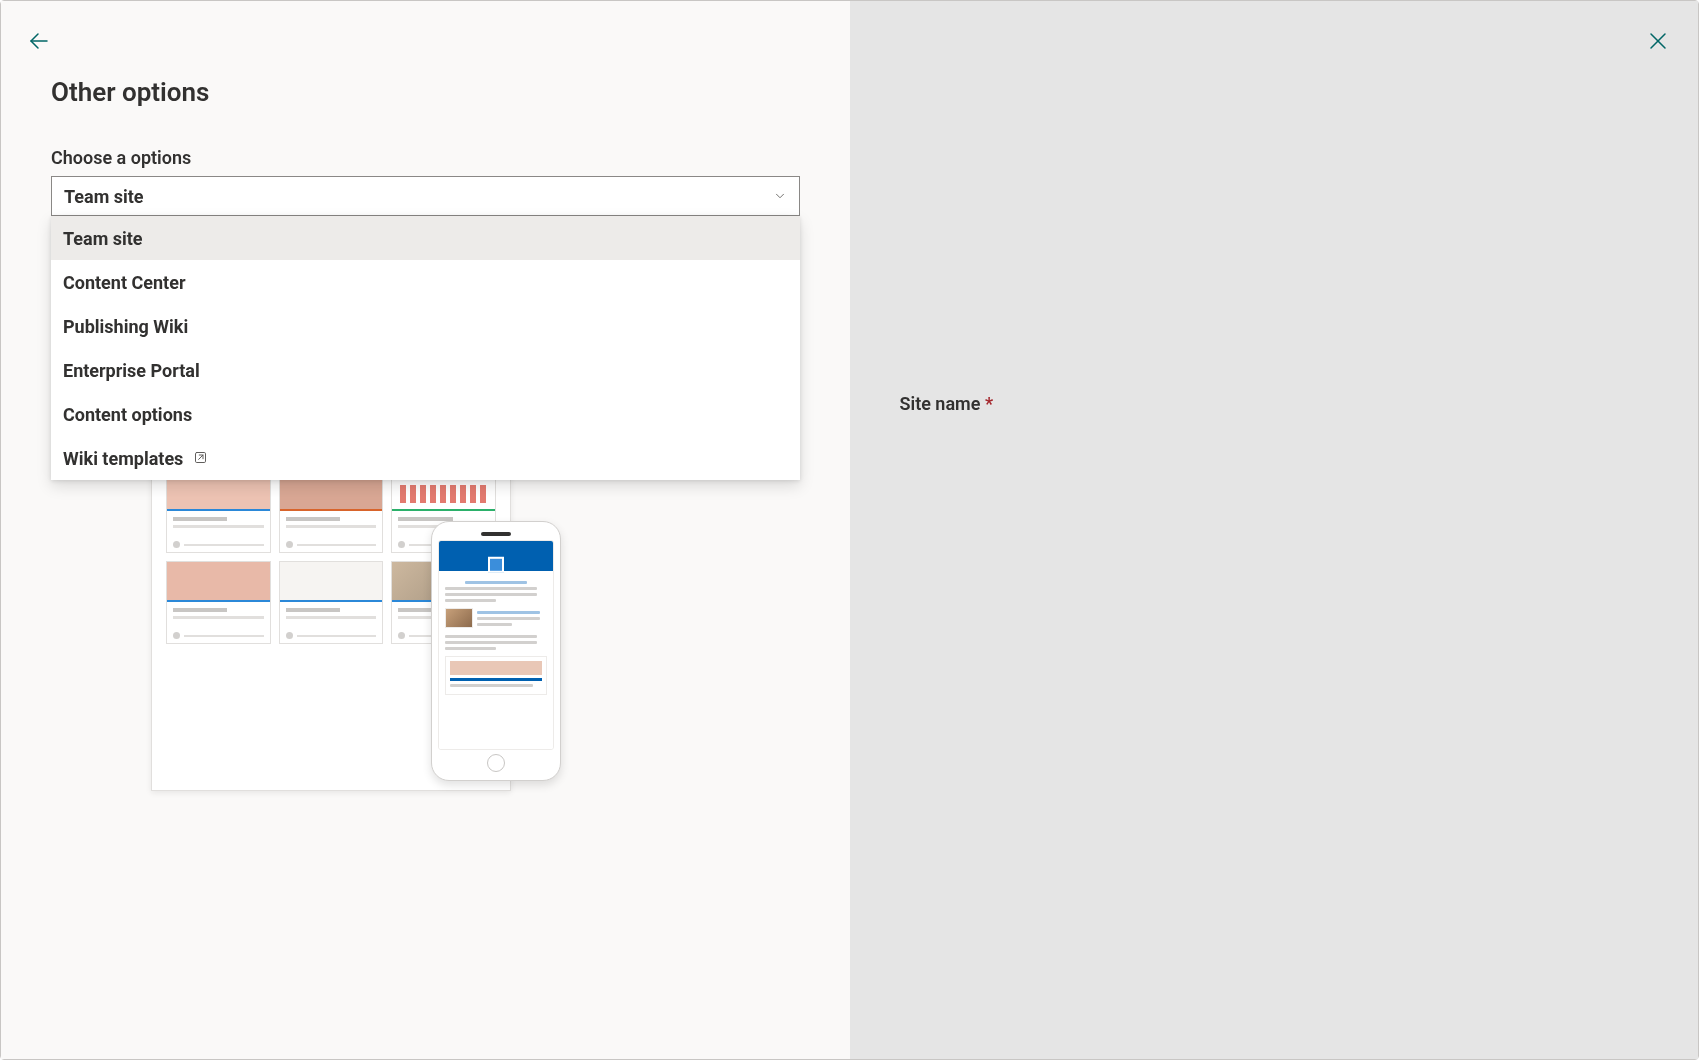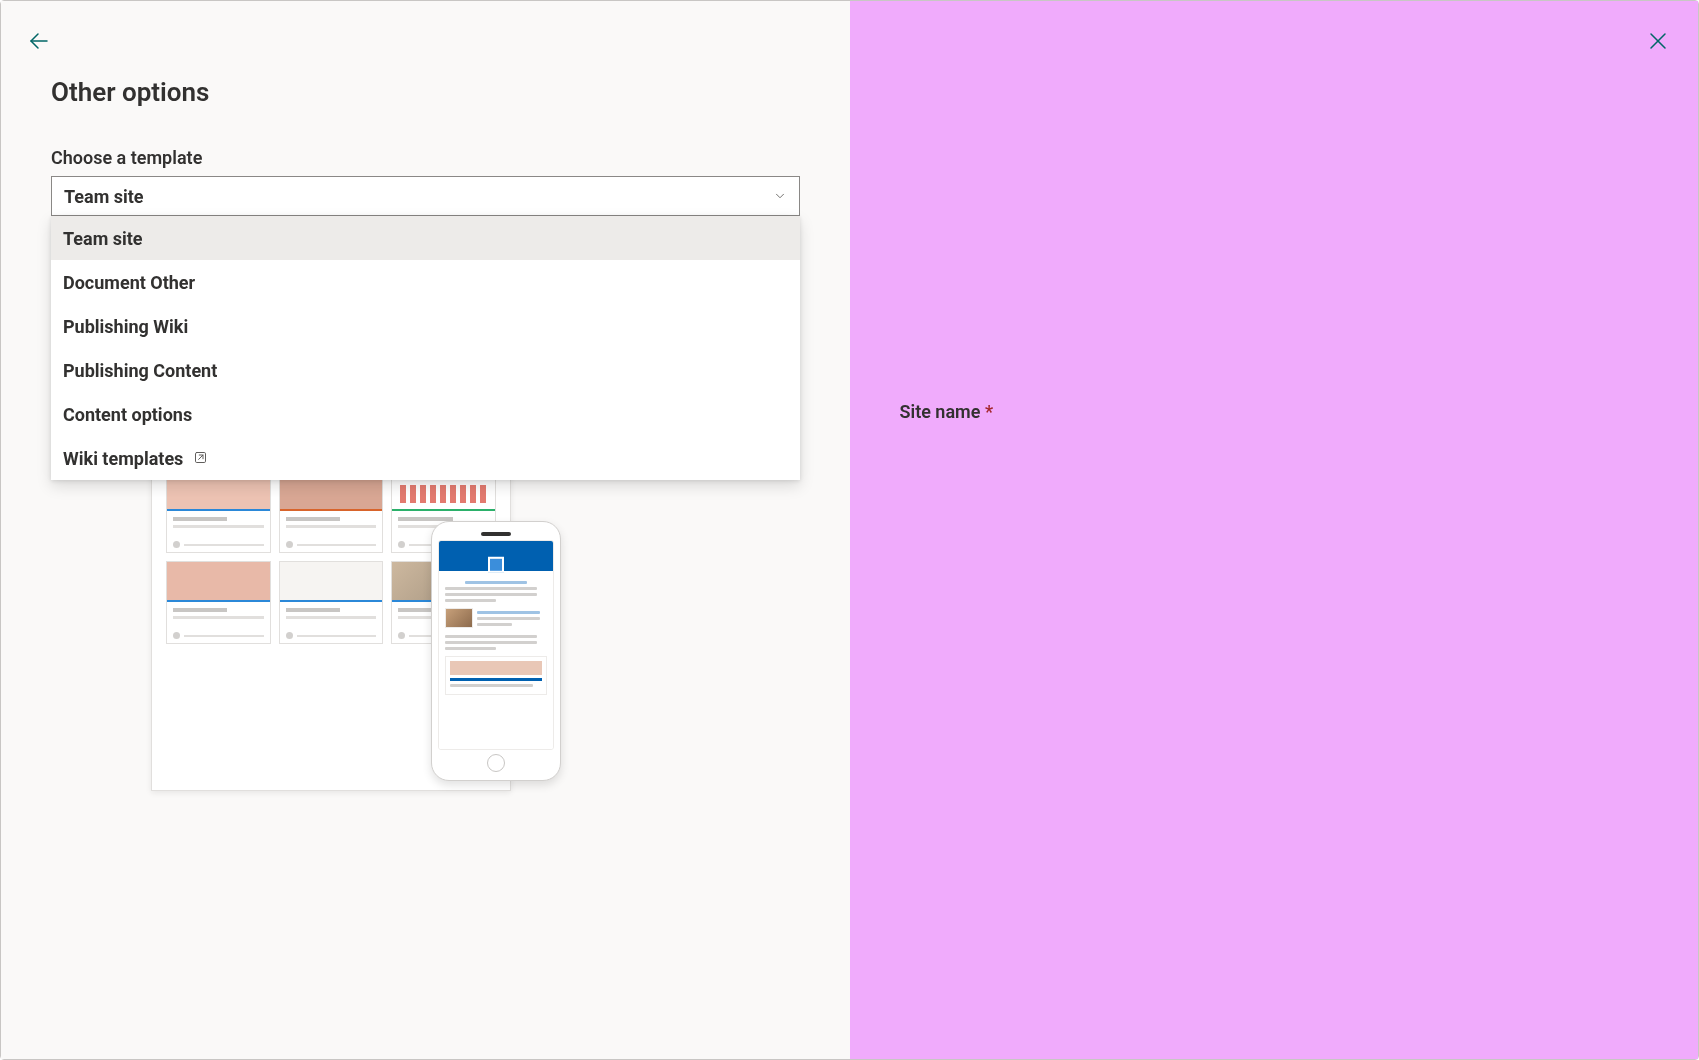--- a/index.html
+++ b/index.html
@@ -21,22 +21,22 @@
   }
   .left-panel {
     width: 50%;
     background: #faf9f8;
     padding: 20px 50px 0 50px;
     position: relative;
     overflow: hidden;
   }
   .right-panel {
     width: 50%;
-    background: #f0abfc;
-    padding: 20px 50px 0 50px;
+    background: #e5e5e5;
+    padding: 12px 50px 0 50px;
     display: flex;
     flex-direction: column;
   }
   .back-btn {
     position: absolute;
     top: 28px;
     left: 26px;
     cursor: pointer;
     color: #006666;
   }
@@ -279,43 +279,43 @@
 
     <div class="back-btn">
       <svg width="24" height="24" viewBox="0 0 24 24" fill="none" stroke="currentColor" stroke-width="1.5" stroke-linecap="round" stroke-linejoin="round">
         <line x1="20" y1="12" x2="4" y2="12"></line>
         <polyline points="11 5 4 12 11 19"></polyline>
       </svg>
     </div>
 
     <h1 class="title">Other options</h1>
 
-    <label class="field-label">Choose a template</label>
+    <label class="field-label">Choose a options</label>
 
     <div class="select-wrap">
       <div class="select-display">
         <span>Team site</span>
         <span class="chev">
           <svg width="14" height="14" viewBox="0 0 24 24" fill="none" stroke="currentColor" stroke-width="1.5" stroke-linecap="round" stroke-linejoin="round">
               <polyline points="6 9 12 15 18 9"></polyline>
             </svg>
         </span>
       </div>
       <div class="dropdown">
         <div class="dropdown-item selected">
           <span>Team site</span>
         </div>
         <div class="dropdown-item">
-          <span>Document Other</span>
+          <span>Content Center</span>
         </div>
         <div class="dropdown-item">
           <span>Publishing Wiki</span>
         </div>
         <div class="dropdown-item">
-          <span>Publishing Content</span>
+          <span>Enterprise Portal</span>
         </div>
         <div class="dropdown-item">
           <span>Content options</span>
         </div>
         <div class="dropdown-item">
           <span>Wiki templates</span>
           <span class="ext-icon">
             <svg width="15" height="15" viewBox="0 0 24 24" fill="none" stroke="currentColor" stroke-width="1.6" stroke-linecap="round" stroke-linejoin="round">
               <rect x="4" y="4" width="16" height="16" rx="2"></rect>
               <polyline points="10 8 16 8 16 14"></polyline>

